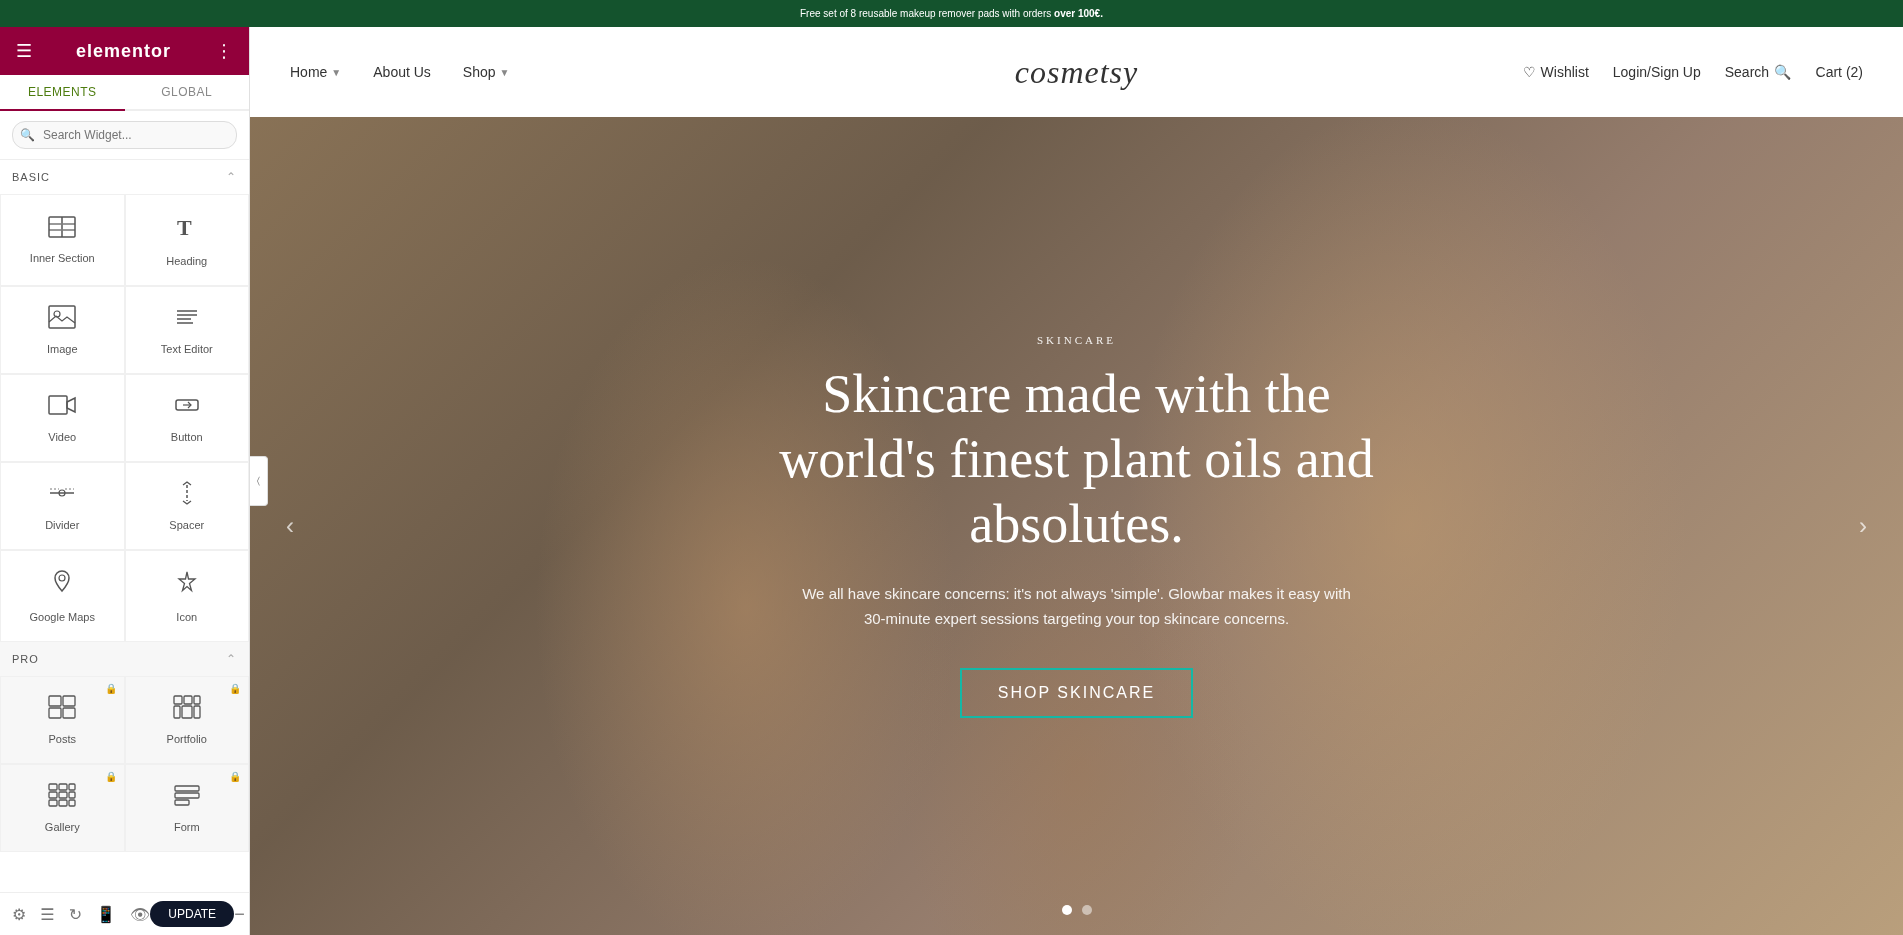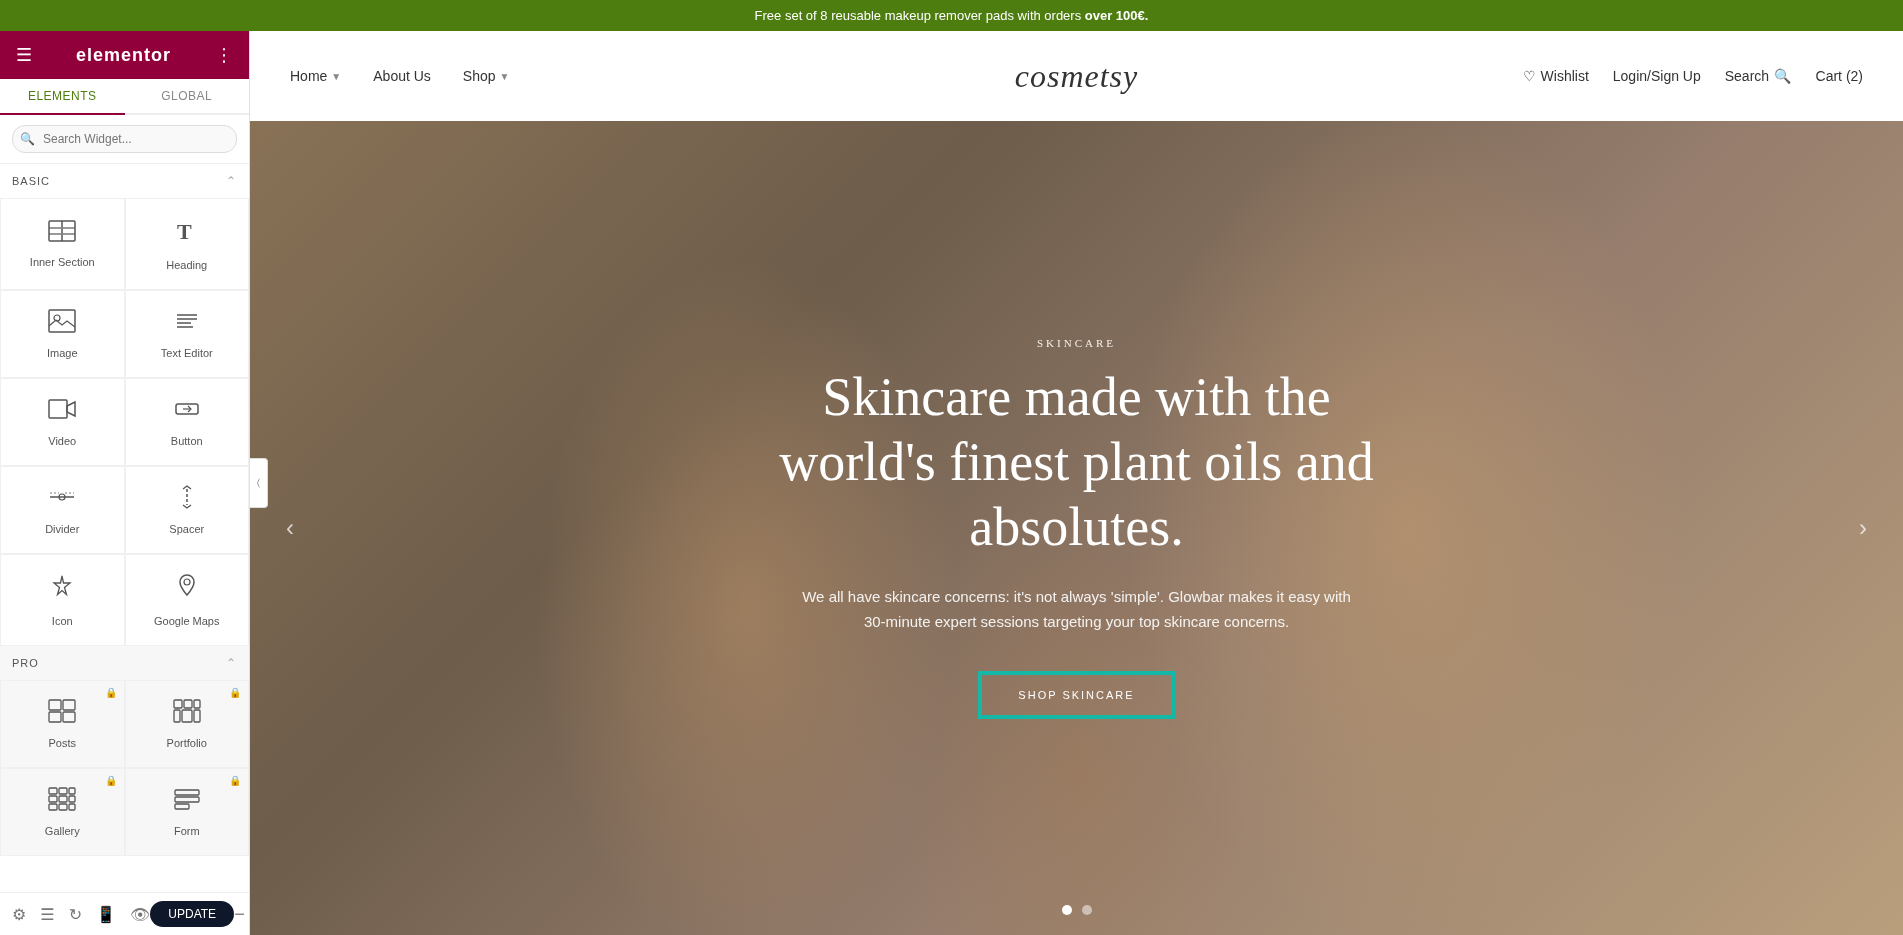--- a/index.html
+++ b/index.html
@@ -1,23 +1,23 @@
 <!DOCTYPE html>
 <html><head>
   <meta charset="utf-8">
   <style>
     * { margin: 0; padding: 0; box-sizing: border-box; }
     body { font-family: Arial, sans-serif; width: 1903px; height: 935px; overflow: hidden; display: flex; flex-direction: column; }
 
     
     .announcement-bar {
-      background: #4d7c0f;
+      background: #14532d;
       color: #fff;
       text-align: center;
-      font-size: 13px;
+      font-size: 10px;
       padding: 8px 12px;
       width: 100%;
     }
     .announcement-bar strong { font-weight: 700; }
 
     .main-layout {
       display: flex;
       flex: 1;
       overflow: hidden;
     }
@@ -317,24 +317,24 @@
       font-size: 15px;
       line-height: 1.7;
       opacity: 0.9;
       margin-bottom: 36px;
       max-width: 560px;
       margin-left: auto;
       margin-right: auto;
     }
     .hero-cta {
       display: inline-block;
-      border: 4px solid #14b8a6;
+      border: 2px solid #14b8a6;
       color: #fff;
       padding: 14px 36px;
-      font-size: 11px;
+      font-size: 16px;
       letter-spacing: 2px;
       text-transform: uppercase;
       cursor: pointer;
       background: transparent;
     }
 
     
     .slider-prev, .slider-next {
       position: absolute;
       top: 50%;
@@ -500,35 +500,35 @@
               <line x1="14" y1="4" x2="14" y2="20" stroke="#555" stroke-width="1.5" stroke-dasharray="3 2"></line>
               <path d="M10 4 L14 1 L18 4" stroke="#555" stroke-width="1.3" fill="none"></path>
               <path d="M10 20 L14 23 L18 20" stroke="#555" stroke-width="1.3" fill="none"></path>
             </svg>
           </div>
           <span>Spacer</span>
         </div>
 
         <div class="widget-item">
           <div class="widget-icon">
-            <svg width="28" height="28" viewBox="0 0 28 28" fill="none">
-              <path d="M14 3 L15.5 10 L22 10 L16.5 14.5 L18.5 21.5 L14 17.5 L9.5 21.5 L11.5 14.5 L6 10 L12.5 10 Z" stroke="#555" stroke-width="1.3" fill="none"></path>
-            </svg>
-          </div>
-          <span>Icon</span>
-        </div>
-
-        <div class="widget-item">
-          <div class="widget-icon">
             <svg width="24" height="28" viewBox="0 0 24 28" fill="none">
               <path d="M12 2C8 2 5 5 5 9C5 14 12 22 12 22C12 22 19 14 19 9C19 5 16 2 12 2Z" stroke="#555" stroke-width="1.5" fill="none"></path>
               <circle cx="12" cy="9" r="3" stroke="#555" stroke-width="1.2" fill="none"></circle>
             </svg>
           </div>
           <span>Google Maps</span>
+        </div>
+
+        <div class="widget-item">
+          <div class="widget-icon">
+            <svg width="28" height="28" viewBox="0 0 28 28" fill="none">
+              <path d="M14 3 L15.5 10 L22 10 L16.5 14.5 L18.5 21.5 L14 17.5 L9.5 21.5 L11.5 14.5 L6 10 L12.5 10 Z" stroke="#555" stroke-width="1.3" fill="none"></path>
+            </svg>
+          </div>
+          <span>Icon</span>
         </div>
       </div>
 
       <div class="sidebar-section-title sidebar-section-pro">
         <span>PRO</span>
         <span class="chevron">⌃</span>
       </div>
 
       <div class="widget-grid sidebar-section-pro">
 

